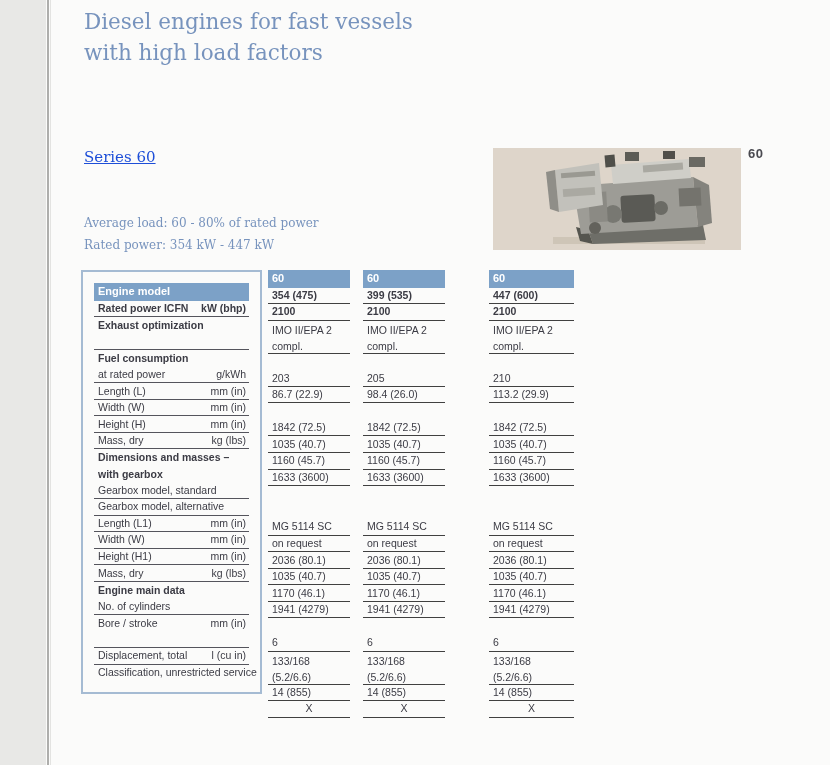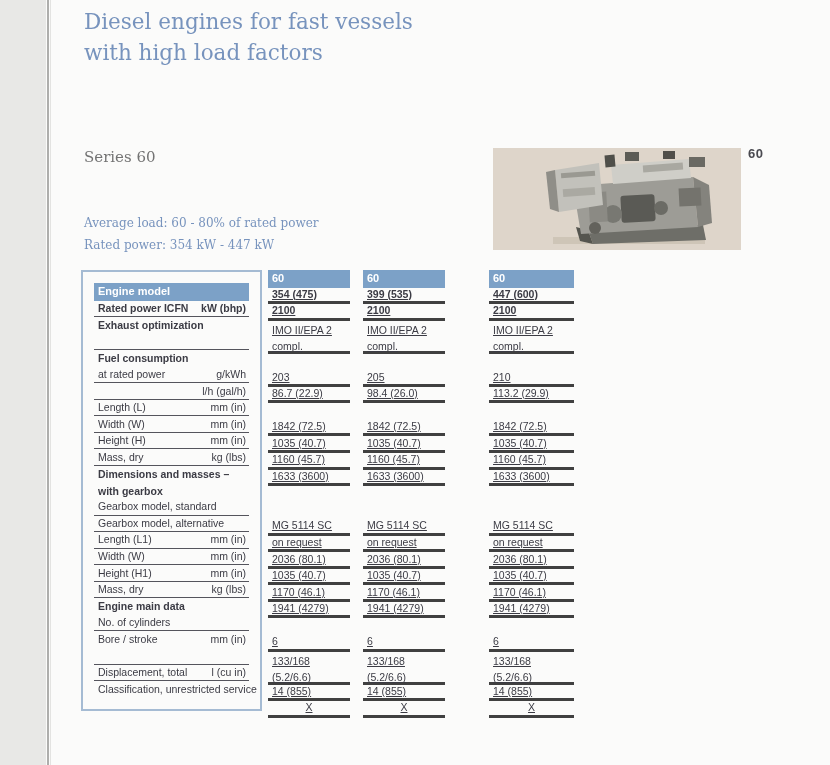--- a/index.html
+++ b/index.html
@@ -32,40 +32,40 @@
   .col-head{height:17.5px;background:#7ca1c7;color:#fff;font-weight:700;font-size:11px;
             line-height:17.5px;padding:0 4px;box-sizing:border-box;white-space:nowrap;overflow:hidden;}
   .lrow{display:flex;justify-content:space-between;align-items:center;height:16.55px;
         padding:0 3px 0 4px;box-sizing:border-box;white-space:nowrap;}
   .lrow.rule{border-bottom:1px solid #54545c;}
   .lrow.two{height:33.1px;align-items:flex-start;line-height:16.3px;}
   .lrow.bold{font-weight:700;}
   .lsec{display:block;height:16.55px;line-height:16.55px;padding:0 4px;font-weight:700;
         box-sizing:border-box;white-space:nowrap;}
   .data-col{position:absolute;top:0;}
-  .dcell{height:16.55px;box-sizing:border-box;border-bottom:3px solid #404040;
-         display:flex;align-items:center;padding-left:4px;white-space:nowrap;text-decoration:underline;}
+  .dcell{height:16.55px;box-sizing:border-box;border-bottom:1px solid #404040;
+         display:flex;align-items:center;padding-left:4px;white-space:nowrap;}
   .dcell.two{height:33.1px;display:block;line-height:16.3px;padding-top:1px;}
   .dcell.center{justify-content:center;padding-left:0;}
   .dcell.vbold{font-weight:700;}
   .dspacer{height:16.55px;}
 </style>
 </head>
 <body>
 
 <div class="page">
   <div class="page-edge"></div>
   <div class="page-edge2"></div>
 
   <h1 class="title" style="color: rgb(119, 147, 189);">
     <span>Diesel engines for fast vessels</span><br>
     <span>with high load factors</span>
   </h1>
 
-  <div class="series" style="color: #737373;">Series 60</div>
+  <div class="series" style="color: #1d4ed8; text-decoration: underline;">Series 60</div>
 
   <div class="loads" style="color: rgb(119, 147, 189);">
     <div>Average load: 60 - 80% of rated power</div>
     <div>Rated power: 354 kW - 447 kW</div>
   </div>
 
   <div class="engine-panel" style="background: rgb(222, 213, 202);">
     <svg width="248" height="102" viewBox="0 0 248 102" aria-hidden="true">
       <rect x="60" y="89" width="152" height="7" fill="#c9c0b2" opacity="0.8"></rect>
       <polygon points="95,82 210,77 213,92 100,96" fill="#6e6e68"></polygon>
@@ -107,24 +107,20 @@
         <div class="lrow two bold rule">
           <div class="" style="display: inline;">Exhaust optimization</div>
           <div class="" style="display: inline;"></div>
         </div>
         <div class="lsec">Fuel consumption</div>
         <div class="lrow rule">
           <div class="" style="display: inline;">at rated power</div>
           <div class="" style="display: inline;">g/kWh</div>
         </div>
         <div class="lrow rule">
-          <div class="" style="display: inline;"></div>
-          <div class="" style="display: inline;">l/h (gal/h)</div>
-        </div>
-        <div class="lrow rule">
           <div class="" style="display: inline;">Length (L)</div>
           <div class="" style="display: inline;">mm (in)</div>
         </div>
         <div class="lrow rule">
           <div class="" style="display: inline;">Width (W)</div>
           <div class="" style="display: inline;">mm (in)</div>
         </div>
         <div class="lrow rule">
           <div class="" style="display: inline;">Height (H)</div>
           <div class="" style="display: inline;">mm (in)</div>

